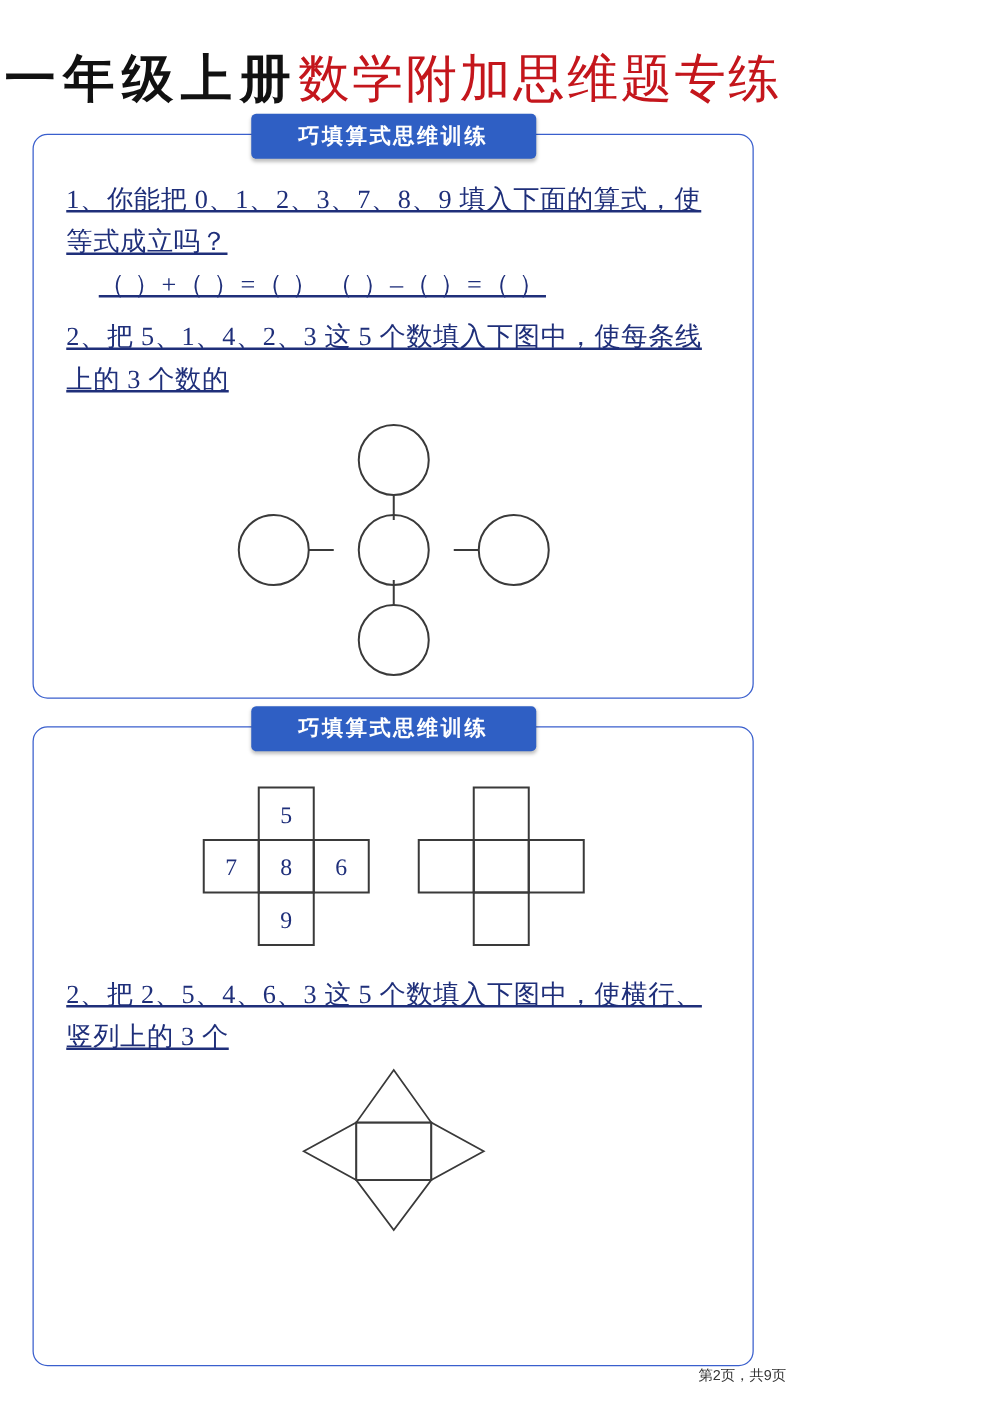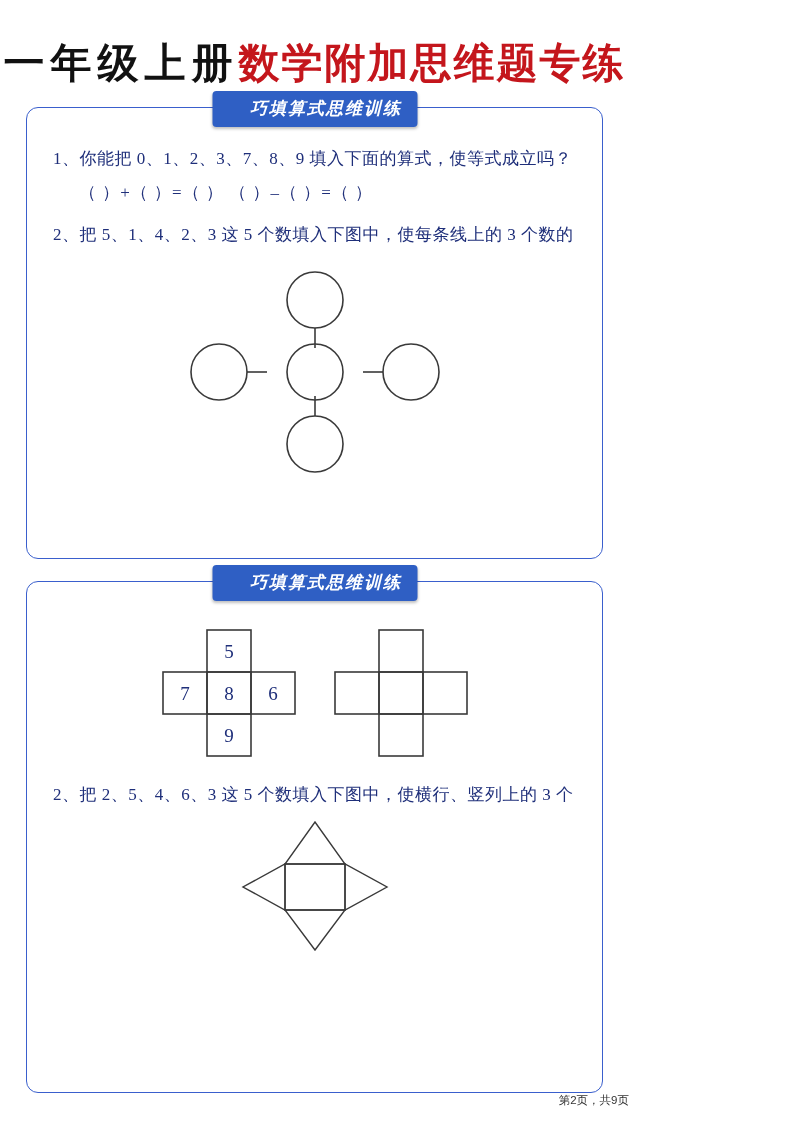--- a/index.html
+++ b/index.html
@@ -35,21 +35,21 @@
   }
   .title-black {
     font-size: 41px;
     font-weight: bold;
     color: #111111;
     letter-spacing: 6px;
     font-family: "Liberation Serif", "DejaVu Serif", serif;
   }
   .title-red {
     font-size: 41px;
-    font-weight: bold;
+    font-weight: normal;
     color: #c4161c;
     letter-spacing: 2px;
     font-family: "Liberation Serif", "DejaVu Serif", serif;
   }
 
   
   .card {
     border: 1.5px solid #3a5fcd;
     border-radius: 12px;
     position: relative;
@@ -62,37 +62,37 @@
   .banner {
     position: absolute;
     top: -17px;
     left: 50%;
     transform: translateX(-50%);
     background: #2f5fc4;
     color: #ffffff;
     font-size: 17px;
     font-weight: bold;
     letter-spacing: 2px;
-    padding: 6px 15px 7px 38px;
+    padding: 6px 38px 7px 38px;
     border-radius: 4px;
     box-shadow: 0 2px 3px rgba(0,0,0,0.25);
     white-space: nowrap;
     font-family: "Liberation Serif", "DejaVu Serif", serif;
-    font-style: italic;
   }
 
   .card-body {
     padding: 34px 26px 0 26px;
   }
 
   .q {
-    font-size: 17px;
+    font-size: 21px;
     line-height: 34px;
     color: #1f2f7a;
     letter-spacing: 0.5px;
+    text-decoration: underline;
   }
   .q-indent {
     padding-left: 26px;
     letter-spacing: 1px;
   }
   .spacer-8 { height: 8px; }
   .spacer-14 { height: 14px; }
 
   .fig {
     display: flex;

